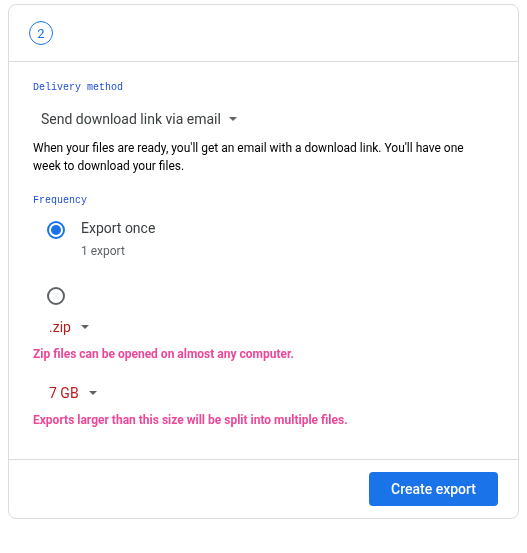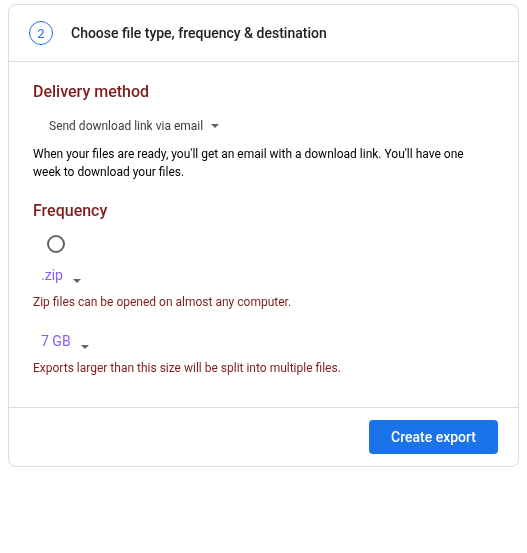--- a/index.html
+++ b/index.html
@@ -41,33 +41,33 @@
     }
     .header-title {
       font-size: 14px;
       color: #202124;
       font-weight: 500;
     }
     .content {
       padding: 20px 24px 12px 24px;
     }
     .section-title {
-      font-size: 16px;
-      color: #7f1d1d;
+      font-size: 10px;
+      color: #1d4ed8;
       font-weight: 500;
       margin-bottom: 14px;
+      font-family: Liberation Mono, monospace;
     }
     .dropdown {
       display: inline-flex;
       align-items: center;
       cursor: pointer;
       padding: 4px 8px;
-      margin-left: 8px;
       margin-bottom: 8px;
-      font-size: 12px;
+      font-size: 14px;
       color: #3c4043;
     }
     .dropdown-text {
       margin-right: 8px;
     }
     .caret {
       width: 0;
       height: 0;
       border-left: 4px solid transparent;
       border-right: 4px solid transparent;
@@ -120,35 +120,37 @@
       color: #3c4043;
       margin-bottom: 8px;
     }
     .radio-sublabel {
       font-size: 12px;
       color: #5f6368;
       margin-bottom: 18px;
     }
     .small-dropdown {
       display: inline-flex;
-      align-items: flex-end;
+      align-items: center;
       cursor: pointer;
       padding: 4px 8px;
+      margin-left: 8px;
       margin-bottom: 6px;
       font-size: 14px;
-      color: #8b5cf6;
+      color: #b91c1c;
     }
     .small-dropdown-text {
       margin-right: 10px;
     }
     .sub-desc {
       font-size: 12px;
-      color: #7f1d1d;
+      color: #ec4899;
       line-height: 1.5;
       margin-bottom: 18px;
+      font-weight: bold;
     }
     .footer {
       border-top: 1px solid #dadce0;
       padding: 12px 20px;
       display: flex;
       justify-content: flex-end;
     }
     .create-btn {
       background: #1a73e8;
       color: #fff;
@@ -160,35 +162,41 @@
       cursor: pointer;
       font-family: inherit;
     }
   </style>
 </head>
 <body>
 
 <div class="card">
   <div class="header">
     <div class="step-number">2</div>
-    <div class="header-title">Choose file type, frequency &amp; destination</div>
   </div>
 
   <div class="content">
     
     <div class="section-title">Delivery method</div>
     <div class="dropdown">
       <span class="dropdown-text">Send download link via email</span>
       <span class="caret"></span>
     </div>
     <div class="description">When your files are ready, you'll get an email with a download link. You'll have one week to download your files.</div>
 
     <div class="section-title">Frequency</div>
     <div class="radio-group">
 
+      <div class="radio-option">
+        <div class="radio-circle selected"></div>
+        <div class="radio-content">
+          <div class="radio-label">Export once</div>
+          <div class="radio-sublabel">1 export</div>
+        </div>
+      </div>
 
       <div class="radio-option">
         <div class="radio-circle"></div>
         <div class="radio-content">
         </div>
       </div>
 
     </div>
 
     

